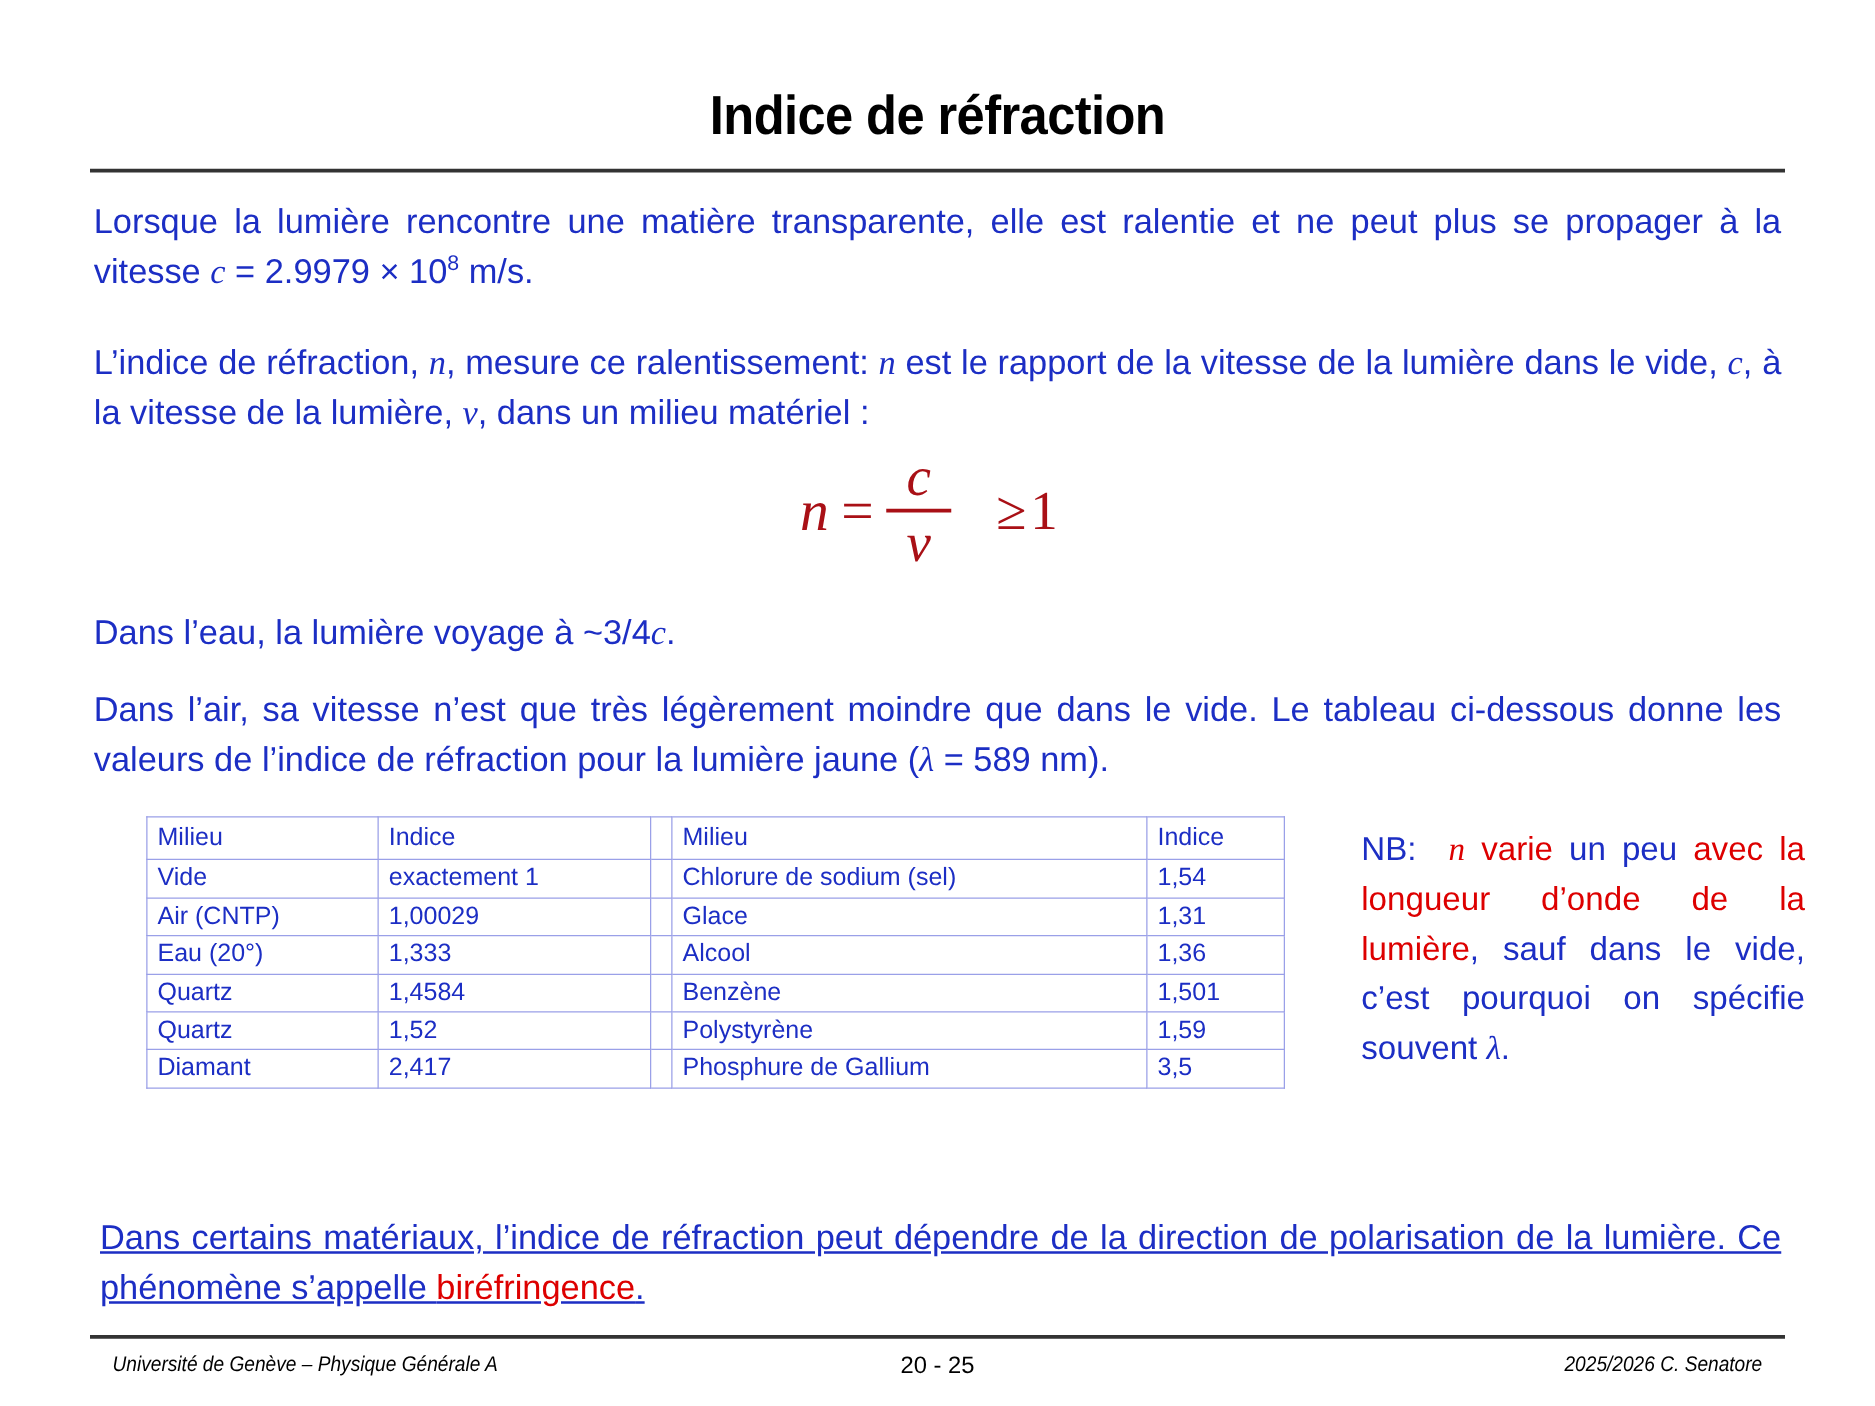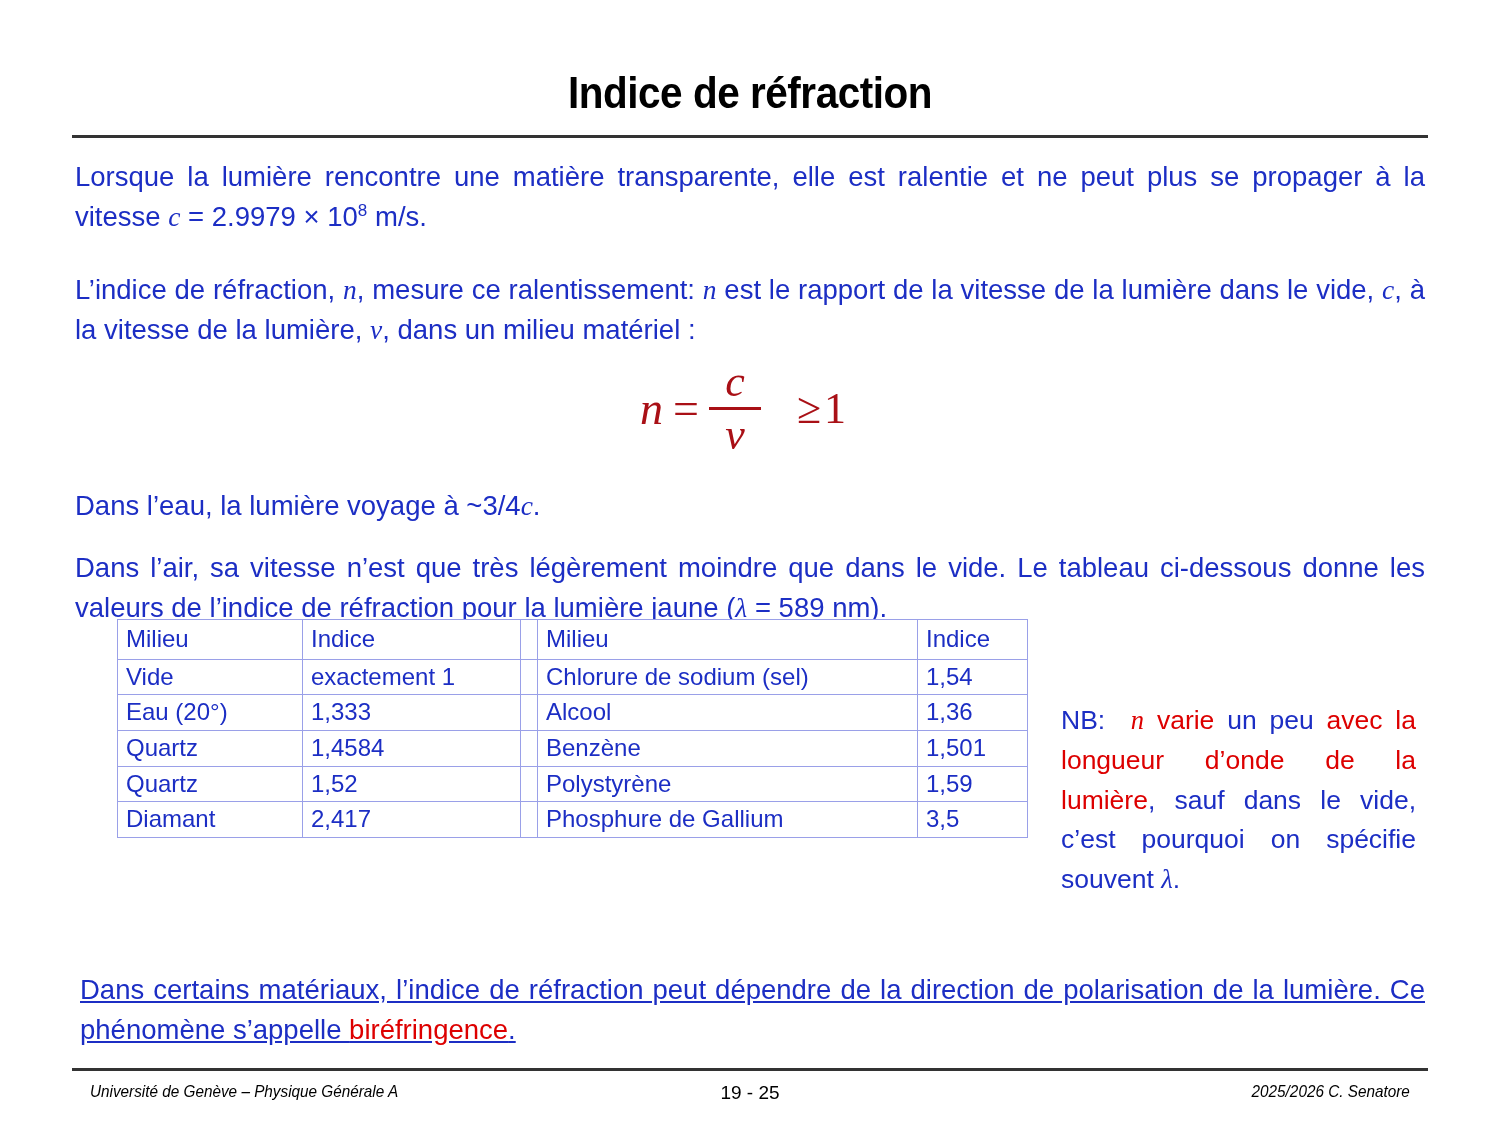--- a/index.html
+++ b/index.html
@@ -73,24 +73,24 @@
   }
   .frac .num { font-style: italic; padding-bottom: 3px; font-size: 44px; }
   .frac .bar { width: 52px; height: 3px; background: #A91016; }
   .frac .den { font-style: italic; padding-top: 3px; font-size: 44px; }
   .formula .ge { font-style: normal; margin-left: 34px; font-size: 44px; }
   .formula .one { font-style: normal; font-size: 44px; margin-left: 3px; }
 
   
   .index-table {
     position: absolute;
-    left: 117px; top: 619px;
+    left: 117px; top: 653px;
     border-collapse: collapse;
     color: #1C2EC4;
-    font-size: 24px;
+    font-size: 20px;
     font-family: "Liberation Sans", sans-serif;
     background: #ffffff;
   }
   .index-table td, .index-table th {
     border: 1px solid #9AA0E8;
     padding: 1px 8px 2px 8px;
     text-align: left;
     font-weight: normal;
     line-height: 1.32;
     white-space: nowrap;
@@ -100,28 +100,27 @@
   .col-i1 { width: 218px; }
   .col-gap { border-top: none; border-bottom: none;
              border-left: 3px double #9AA0E8; border-right: none;
              padding: 0; width: 6px; }
   .col-m2 { width: 380px; }
   .col-i2 { width: 110px; }
 
   
   .nb-note {
     position: absolute;
-    left: 1061px; top: 660px;
+    left: 1089px; top: 660px;
     width: 355px;
     font-size: 26.5px;
     line-height: 1.5;
     text-align: justify;
     color: #1C2EC4;
     font-family: "Liberation Sans", sans-serif;
-    margin-top: 41px;
   }
 
   
   .footer-rule {
     position: absolute;
     left: 72px; right: 72px; top: 1068px;
     height: 3px; background: #333333;
   }
   .footer {
     position: absolute;
@@ -193,20 +192,27 @@
     </thead>
     <tbody>
       <tr>
         <td>Vide</td>
         <td>exactement 1</td>
         <td class="col-gap"></td>
         <td>Chlorure de sodium (sel)</td>
         <td>1,54</td>
       </tr>
       <tr>
+        <td>Air (CNTP)</td>
+        <td>1,00029</td>
+        <td class="col-gap"></td>
+        <td>Glace</td>
+        <td>1,31</td>
+      </tr>
+      <tr>
         <td>Eau (20°)</td>
         <td>1,333</td>
         <td class="col-gap"></td>
         <td>Alcool</td>
         <td>1,36</td>
       </tr>
       <tr>
         <td>Quartz</td>
         <td>1,4584</td>
         <td class="col-gap"></td>
@@ -238,17 +244,17 @@
     <span class="red">avec la longueur d’onde de la lumière</span><span class="blue">, sauf dans le vide, c’est pourquoi on spécifie souvent </span><span class="blue lam">λ</span><span class="blue">.</span>
   </div>
 
   <div class="body-text" style="left:80px; top:970px; width:1345px;text-decoration:underline;">
     <span>Dans certains matériaux, l’indice de réfraction peut dépendre de la direction de polarisation de la lumière. Ce phénomène s’appelle </span><span class="red">biréfringence</span><span>.</span>
   </div>
 
   <div class="footer-rule"></div>
   <div class="footer">
     <span class="left">Université de Genève – Physique Générale A</span>
-    <span class="center">19 - 25</span>
+    <span class="center">20 - 25</span>
     <span class="right">2025/2026  C. Senatore</span>
   </div>
 
 </div>
 
 </body></html>

